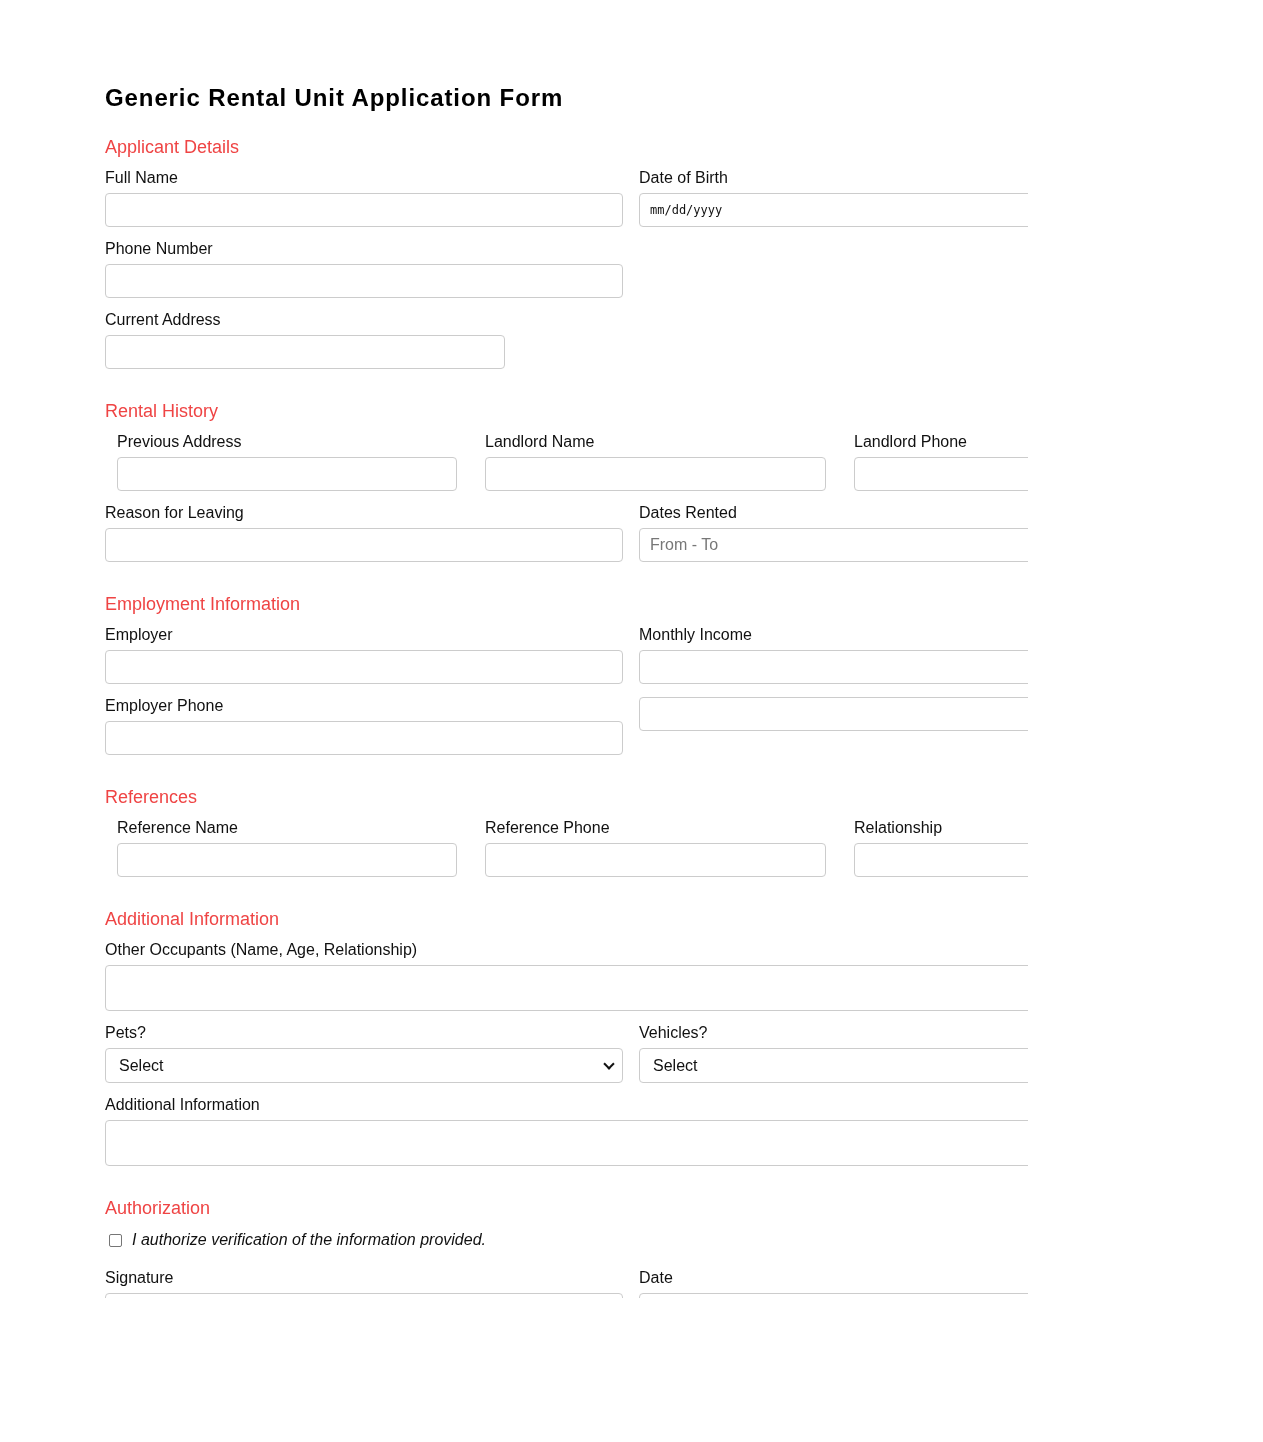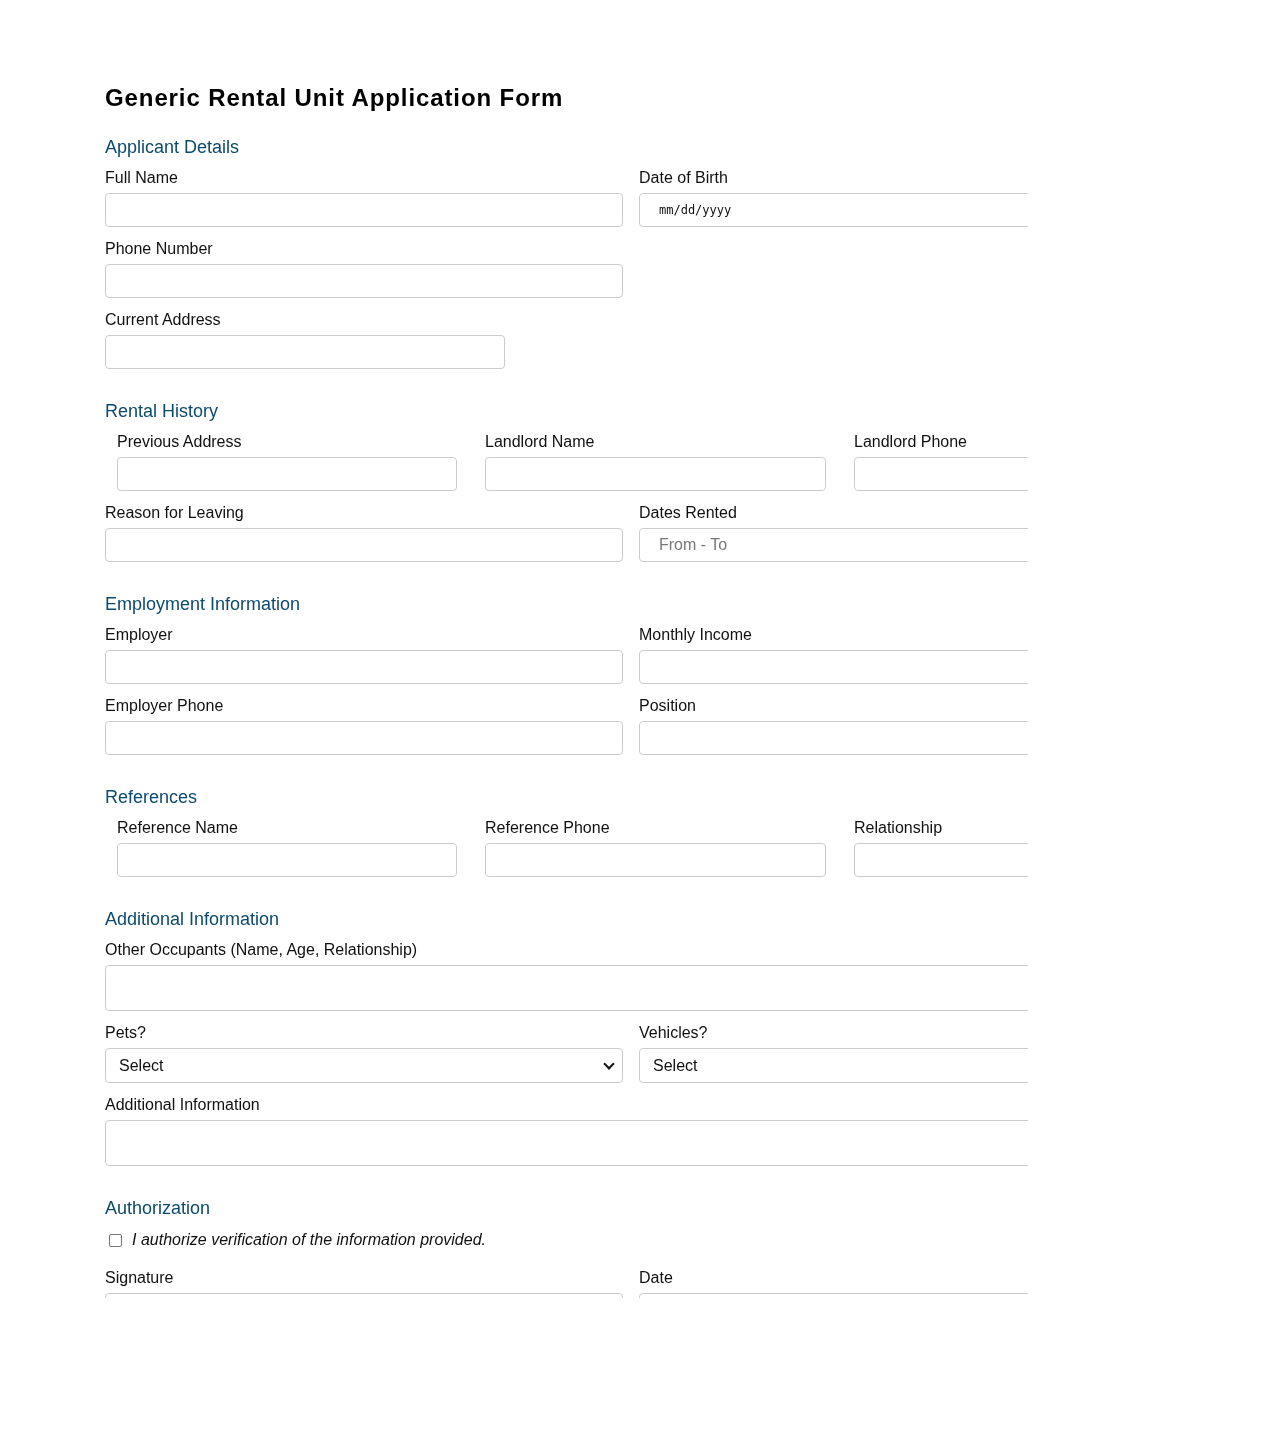--- a/index.html
+++ b/index.html
@@ -11,29 +11,29 @@
     position: absolute; left: 0; top: 0; width: 1028px; height: 1298px; overflow: hidden;
   }
   .form {
     position: absolute; left: 105px; top: 84px; width: 1053px;
   }
   h1 {
     margin: 0; font-size: 24px; font-weight: bold; letter-spacing: 0.9px;
     line-height: 28px; color: #000;
   }
   .section-title {
-    font-size: 18px; font-weight: normal; margin: 0; line-height: 22px; color: #0c4a6e;
+    font-size: 18px; font-weight: normal; margin: 0; line-height: 22px; color: #ef4444;
   }
   .row { display: flex; gap: 16px; }
   .field { display: flex; flex-direction: column; }
   .label { font-size: 16px; line-height: 18px; margin-bottom: 6px; color: #111; }
   .input {
     box-sizing: border-box; height: 34px; border: 1px solid #cccccc; border-radius: 4px;
     background: #fff; font-family: "Liberation Sans", sans-serif; font-size: 16px;
-    padding: 0 19px; color: #111; outline: none; width: 100%;
+    padding: 0 10px; color: #111; outline: none; width: 100%;
   }
   .input::placeholder { color: #777; }
   .textarea { height: 46px; resize: none; padding: 8px 9px; }
   .date-input {
     display: flex; align-items: center; justify-content: space-between;
     font-family: "DejaVu Sans Mono", monospace; font-size: 12px; color: #111;
   }
   .cal-icon { width: 10px; height: 10px; border: 1.5px solid #111; border-top-width: 3px; border-radius: 1px; margin-right: 2px; }
   .select {
     display: flex; align-items: center; justify-content: space-between; padding: 0 6px 0 13px;
@@ -129,21 +129,20 @@
       <span class="label">Monthly Income</span>
       <input class="input" type="text" style="">
     </div>
   </div>
   <div class="abs row" style="top:613px;">
     <div class="field w2">
       <span class="label">Employer Phone</span>
       <input class="input" type="text" style="">
     </div>
     <div class="field w2">
-      <span class="label">Position</span>
       <input class="input" type="text" style="">
     </div>
   </div>
 
   <div class="abs" style="top:702px;">
     <div class="section-title">References</div>
   </div>
   <div class="abs row" style="top:735px;">
     <div class="field w3">
       <span class="label">Reference Name</span>

